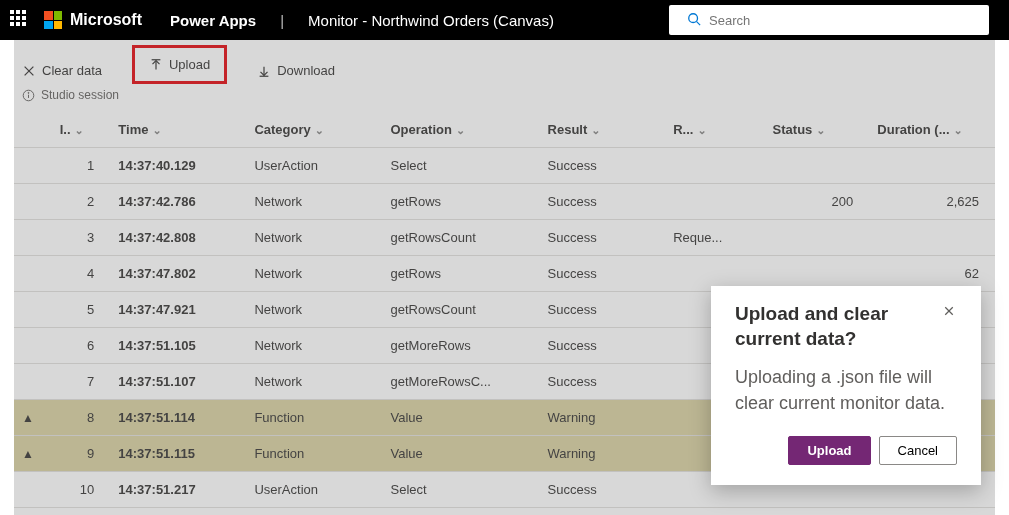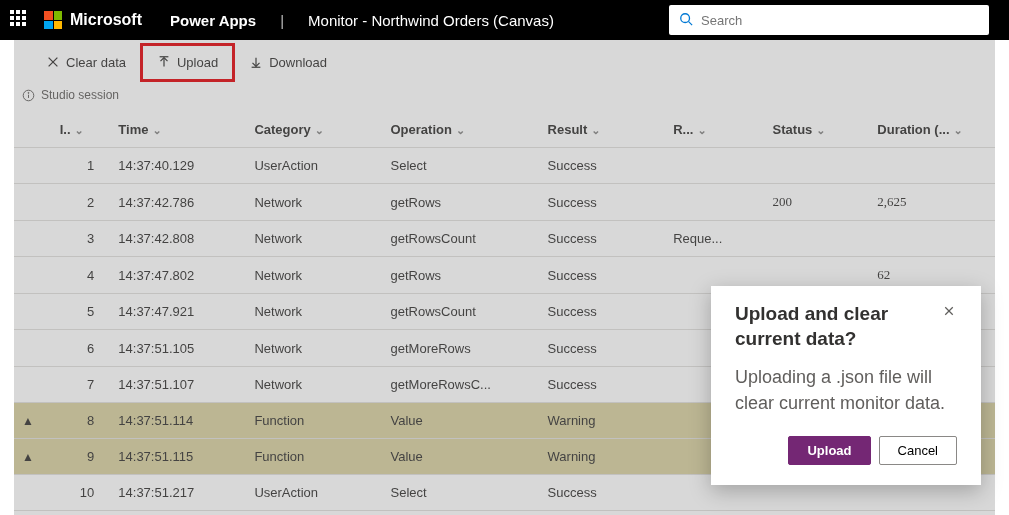--- a/index.html
+++ b/index.html
@@ -11,53 +11,53 @@
     .waffle span { background: #fff; }
     .mslogo { display: flex; align-items: center; margin-right: 28px; }
     .mslogo-sq { width: 18px; height: 18px; display: grid; grid-template-columns: 1fr 1fr; grid-template-rows: 1fr 1fr; gap: 1px; margin-right: 8px; }
     .mslogo-sq .a{background:#f25022}.mslogo-sq .b{background:#7fba00}.mslogo-sq .c{background:#00a4ef}.mslogo-sq .d{background:#ffb900}
     .mslogo-text { font-size: 16px; font-weight: 600; }
     .crumbs { display: flex; align-items: center; gap: 24px; font-size: 15px; }
     .crumb-app { font-weight: 600; }
     .crumb-sep { opacity: 0.7; }
     .crumb-title { font-weight: 400; }
     .search-wrap { margin-left: auto; margin-right: 10px; }
-    .search-box { background: #fff; border-radius: 2px; height: 30px; width: 320px; display: flex; align-items: center; padding: 0 10px; }
+    .search-box { background: #fff; border-radius: 2px; height: 30px; width: 320px; display: flex; align-items: center; padding: 0 18px; }
     .search-icon { color: #605e5c; margin-right: 8px; font-size: 14px; }
     .search-input { border: none; outline: none; font-size: 13px; flex: 1; color: #323130; background: transparent; }
     
     
     .overlay { position: absolute; top: 40px; left: 14px; right: 14px; bottom: 0; background: rgba(115,115,115,0.28); z-index: 5; pointer-events: none; }
     
     
     .content-wrap { padding: 0 14px; position: relative; }
-    .toolbar { display: flex; align-items: center; height: 44px; gap: 4px; padding-left: 24px; }
+    .toolbar { display: flex; align-items: flex-end; height: 44px; gap: 20px; }
     .tbtn { display: flex; align-items: center; gap: 6px; padding: 6px 8px; font-size: 13px; color: #323130; cursor: pointer; }
     .tbtn svg, .tbtn .icon { width: 14px; height: 14px; }
     .upload-highlight { border: 3px solid #e3050c; padding: 3px 6px; margin: 0 2px; }
     
     
     .session { display: flex; align-items: center; gap: 6px; font-size: 12px; color: #605e5c; padding: 4px 8px 10px; }
     
     
     .grid { width: 100%; border-collapse: collapse; table-layout: fixed; }
     .grid th, .grid td { text-align: left; padding: 10px 8px; font-size: 13px; color: #323130; border-bottom: 1px solid #e1dfdd; white-space: nowrap; overflow: hidden; text-overflow: ellipsis; }
     .grid th { font-weight: 600; font-size: 13px; position: relative; }
     .grid th .chev { margin-left: 4px; opacity: 0.6; font-size: 11px; }
     .col-warn { width: 36px; }
     .col-id { width: 56px; text-align: right; }
-    .col-time { width: 130px; }
+    .col-time { width: 130px; font-weight: bold; }
     .col-cat { width: 130px; }
     .col-op { width: 150px; }
     .col-res { width: 120px; }
     .col-r { width: 95px; }
     .col-status { width: 100px; }
     .col-dur { width: 120px; text-align: right; }
     .grid td.col-id { text-align: right; padding-right: 16px; }
-    .grid td.col-dur, .grid td.col-status { padding-right: 16px; font-family: Liberation Serif, serif; }
+    .grid td.col-dur, .grid td.col-status { text-align: right; padding-right: 16px; }
     .row-warn { background: #d8d0a0; }
     .warn-icon { font-size: 12px; }
     
     
     .dialog { position: absolute; right: 28px; top: 286px; width: 270px; background: #fff; box-shadow: 0 6px 20px rgba(0,0,0,0.25); padding: 16px 24px 20px; z-index: 10; }
     .dialog-head { display: flex; justify-content: space-between; align-items: flex-start; }
     .dialog-title { font-size: 19px; font-weight: 600; line-height: 1.3; padding-right: 10px; }
     .dialog-close { cursor: pointer; font-size: 14px; color: #605e5c; padding: 2px; }
     .dialog-body { margin-top: 14px; font-size: 18px; color: #605e5c; line-height: 1.4; }
     .dialog-actions { display: flex; justify-content: flex-end; gap: 8px; margin-top: 20px; }

